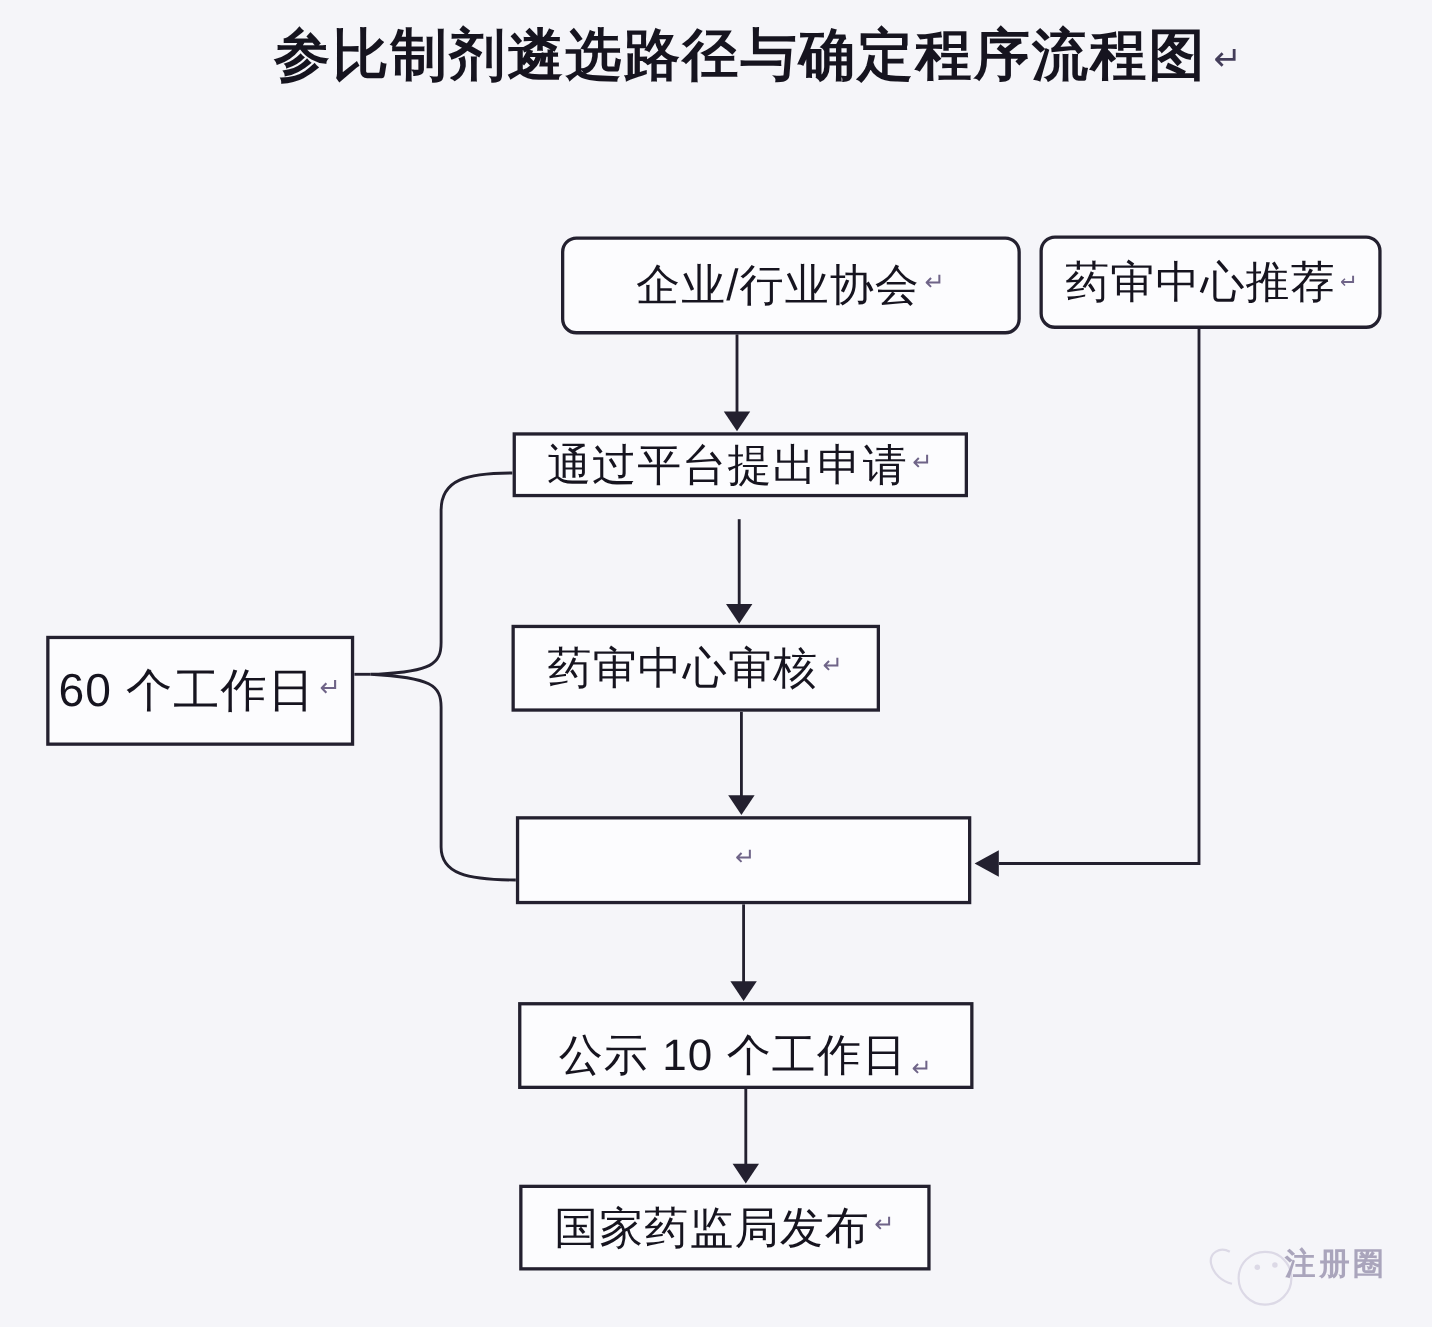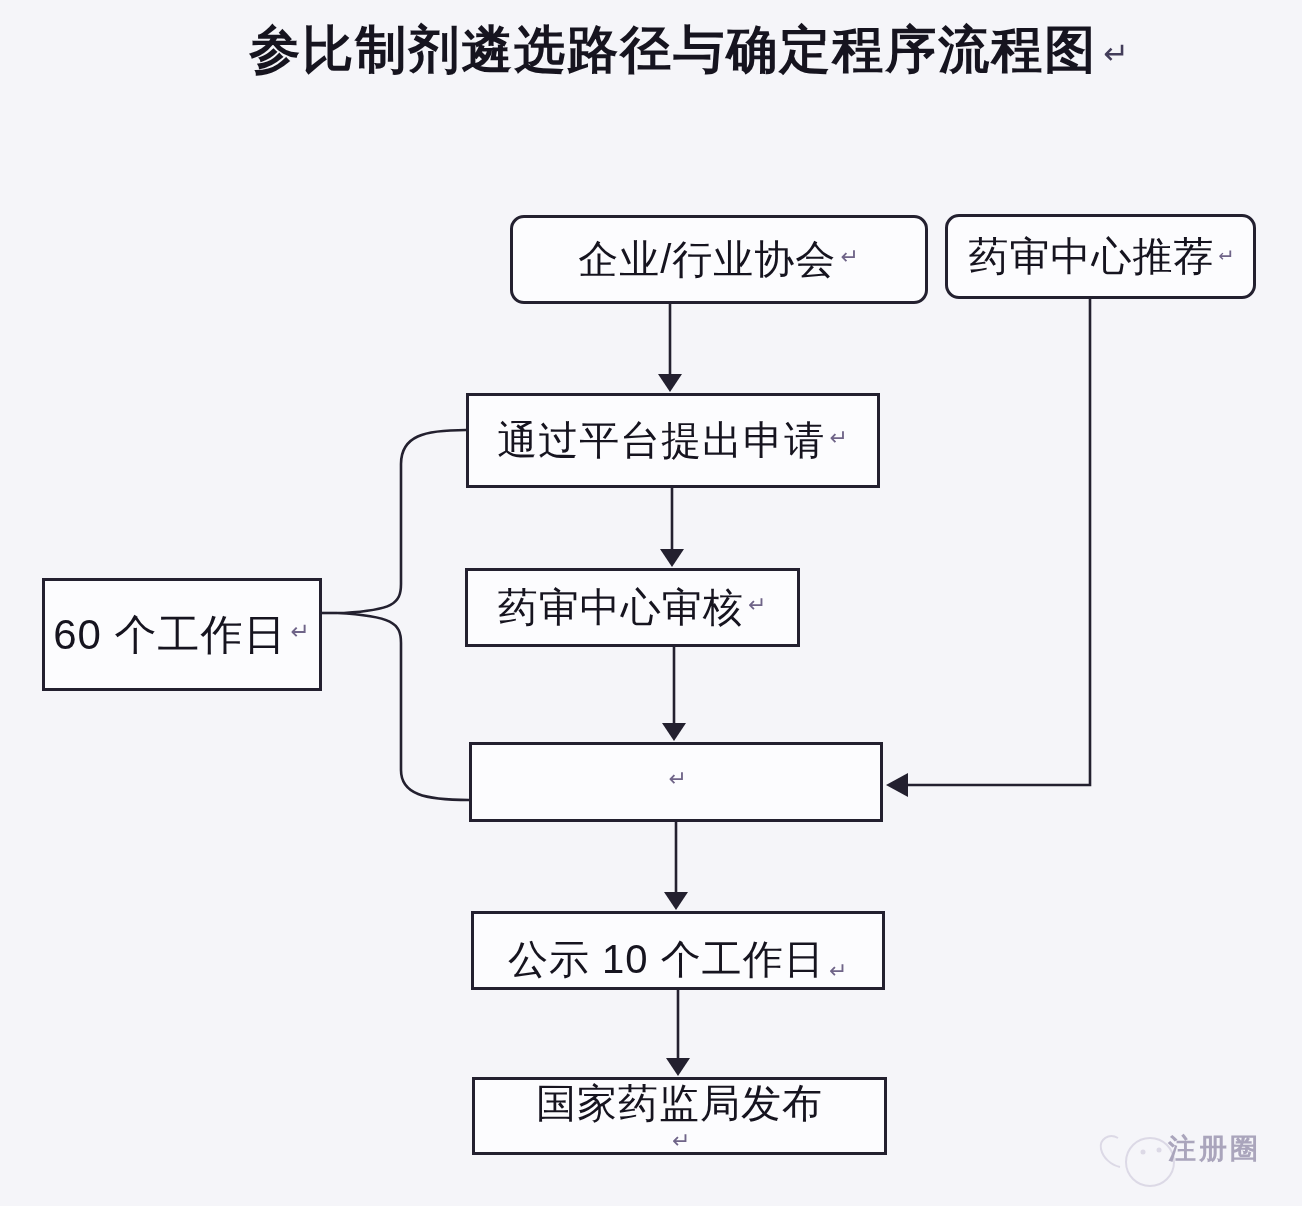--- a/index.html
+++ b/index.html
@@ -145,44 +145,44 @@
   <div class="node rounded" style="left:462px; top:215px; width:418px; height:89px;">
       <span>企业/行业协会</span>
       <span class="ret">↵</span>
     </div>
 
   <div class="node rounded" style="left:897px; top:214px; width:311px; height:85px;font-family:Liberation Mono, monospace;">
       <span>药审中心推荐</span>
       <span class="ret">↵</span>
     </div>
 
-  <div class="node" style="left:466px; top:393px; width:414px; height:95px;">
+  <div class="node" style="left:466px; top:393px; width:414px; height:59px;">
       <span>通过平台提出申请</span>
       <span class="ret">↵</span>
     </div>
 
   <div class="node" style="left:465px; top:568px; width:335px; height:79px;">
       <span>药审中心审核</span>
       <span class="ret">↵</span>
     </div>
 
   <div class="node" style="left:469px; top:742px; width:414px; height:80px;">
       <span class="ret">↵</span>
     </div>
 
   <div class="node" style="left:471px; top:911px; width:414px; height:79px;align-items:flex-end;">
       <span>公示 10 个工作日</span>
       <span class="ret">↵</span>
     </div>
 
-  <div class="node" style="left:472px; top:1077px; width:415px; height:78px;flex-direction:column;">
+  <div class="node" style="left:472px; top:1077px; width:374px; height:78px;">
       <span>国家药监局发布</span>
       <span class="ret">↵</span>
     </div>
 
-  <div class="node" style="left:42px; top:578px; width:280px; height:113px; font-size:42px;">
+  <div class="node" style="left:42px; top:578px; width:280px; height:100px; font-size:42px;">
       <span>60 个工作日</span>
       <span class="ret">↵</span>
     </div>
 
   <div class="watermark-text"><span>注册圈</span></div>
 
 </div>
 
 </body></html>

